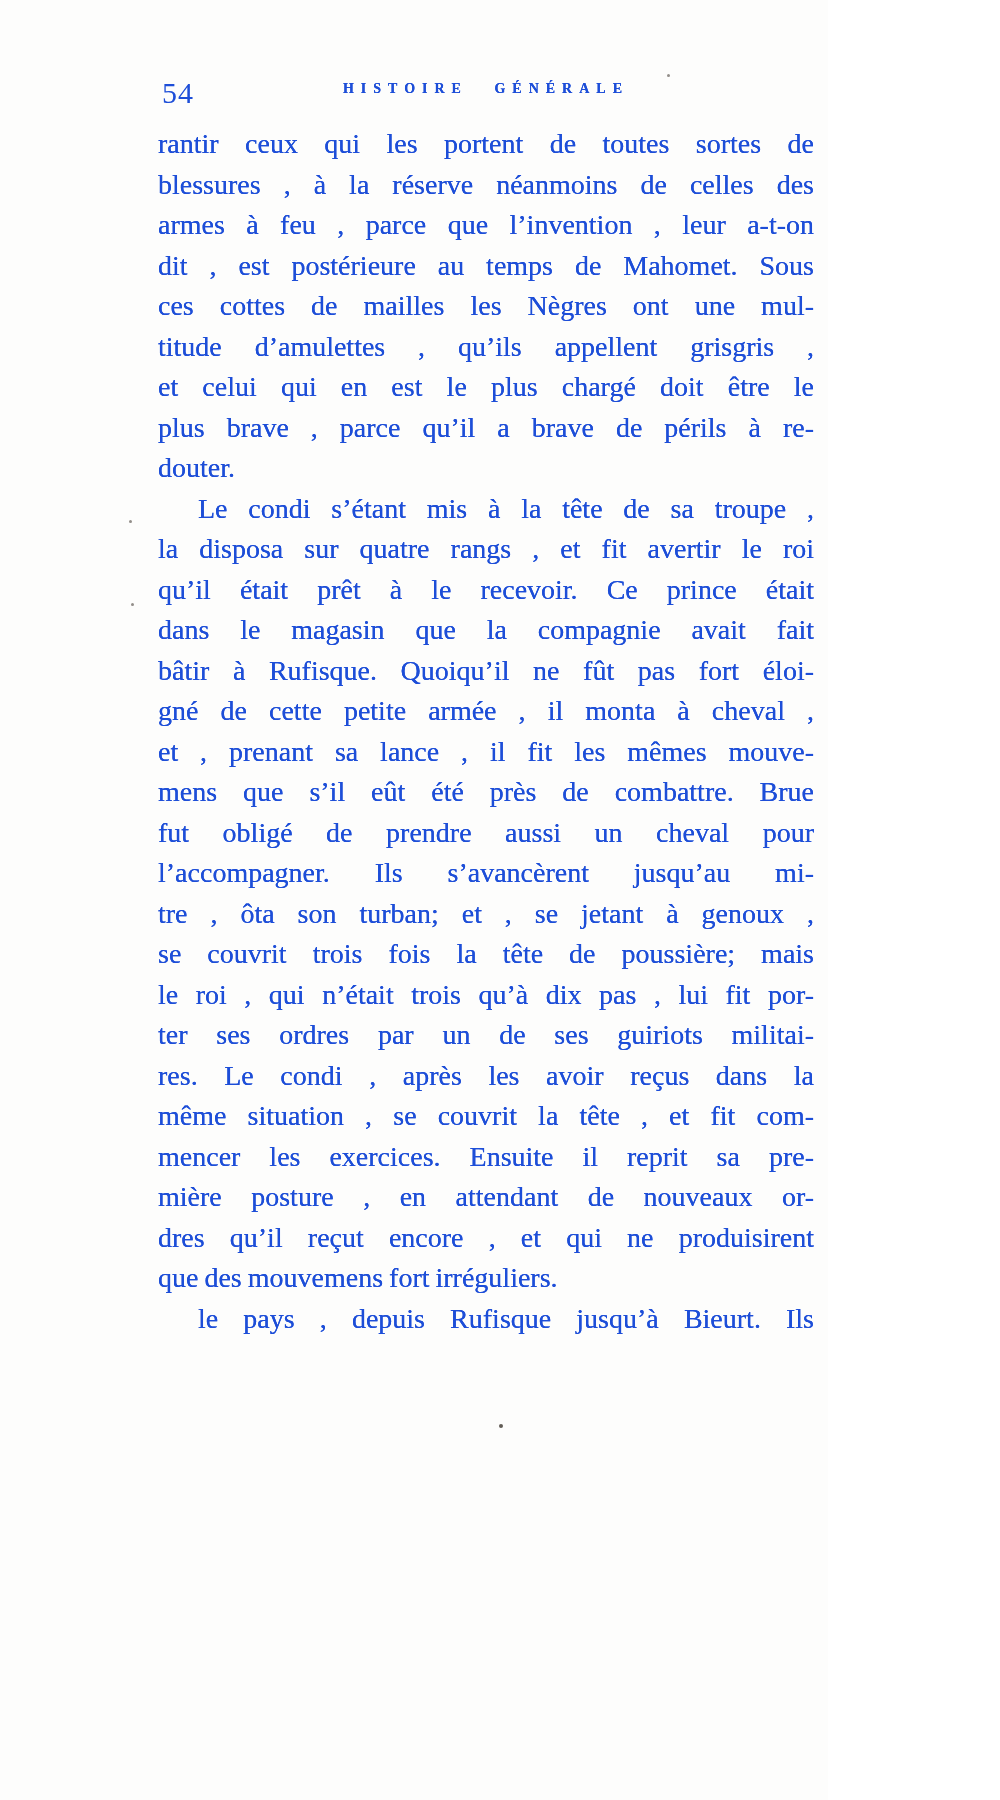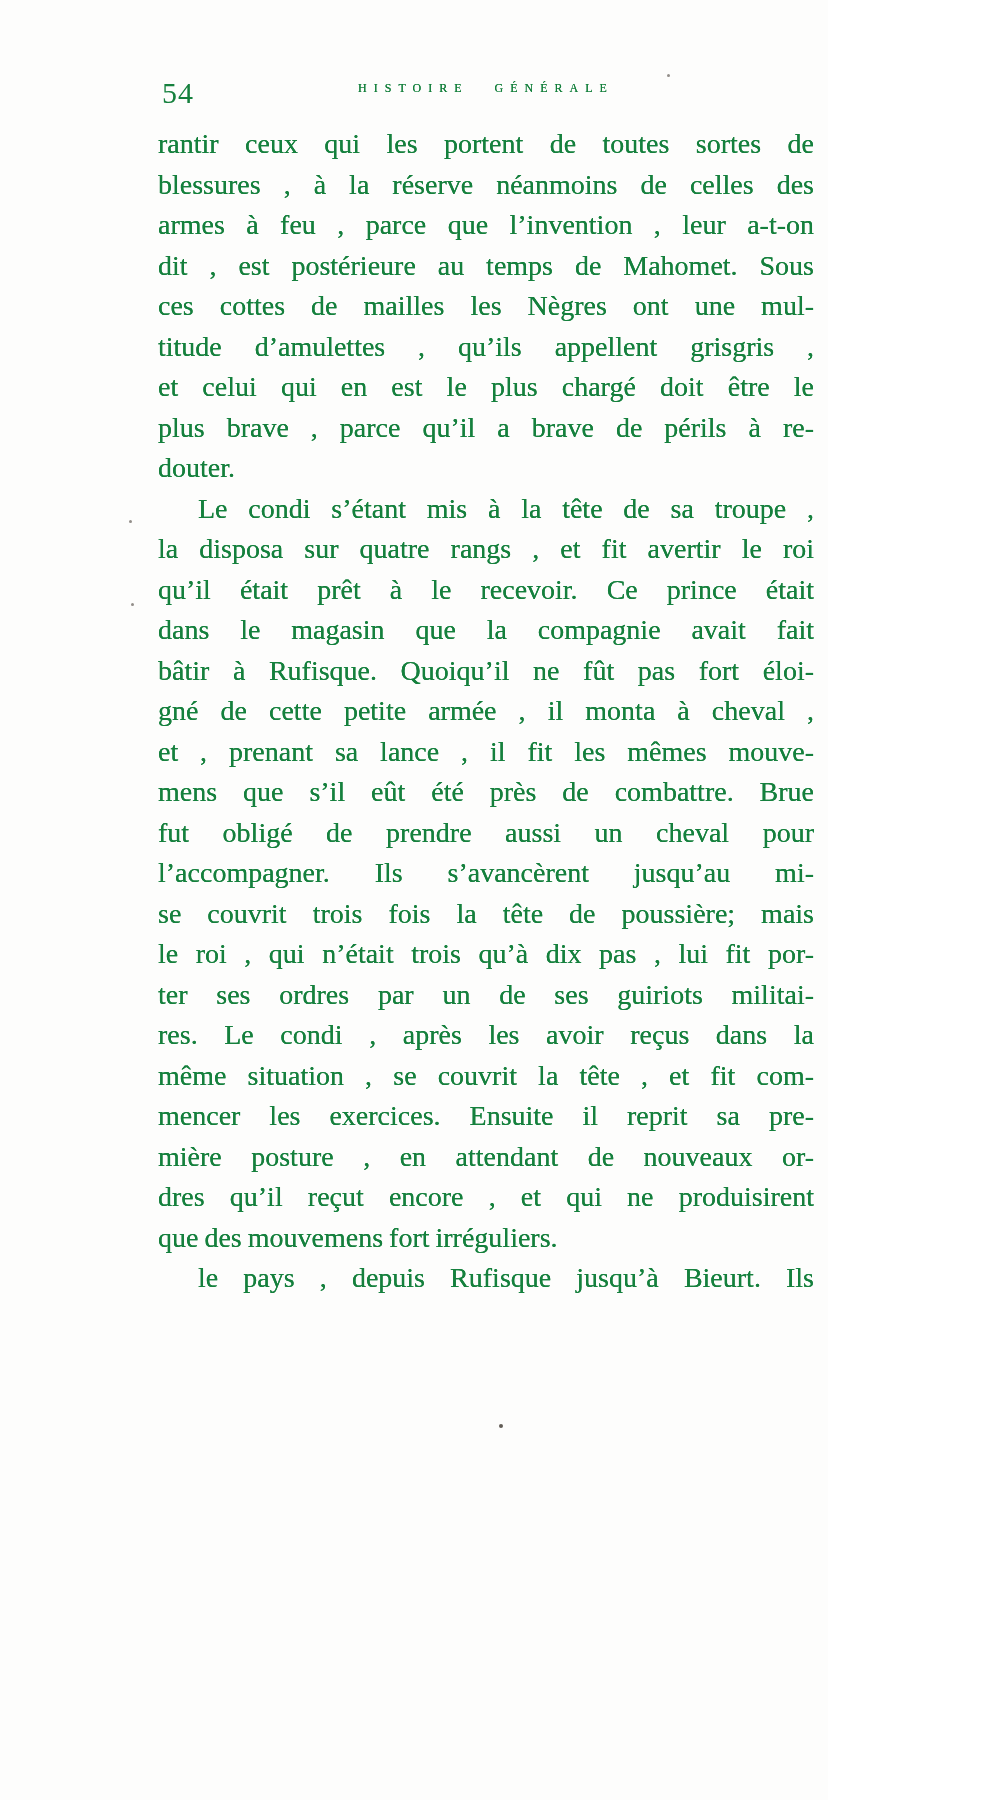--- a/index.html
+++ b/index.html
@@ -1,21 +1,21 @@
 <!DOCTYPE html>
 <html><head>
 <meta charset="utf-8">
 <style>
   html, body { margin: 0; padding: 0; }
   .sheet {
     position: relative;
     width: 828px;
     height: 1800px;
     background: #fdfdfc;
-    color: #15803d;
+    color: #1d4ed8;
     font-family: "Liberation Serif", "DejaVu Serif", serif;
     overflow: hidden;
   }
   
   .header-row {
     position: absolute;
     left: 158px;
     top: 76px;
     width: 656px;
     height: 42px;
@@ -26,22 +26,22 @@
     top: 0;
     font-size: 30px;
     letter-spacing: 1px;
   }
   .running-header {
     position: absolute;
     left: 0;
     top: 5px;
     width: 100%;
     text-align: center;
-    font-size: 12px;
-    font-weight: normal;
+    font-size: 14px;
+    font-weight: bold;
     letter-spacing: 7px;
     word-spacing: 16px;
     text-shadow: 0 0 0.6px currentColor;
   }
   
   .text-block {
     position: absolute;
     left: 158px;
     top: 124px;
     width: 656px;
@@ -105,20 +105,21 @@
         <div class="line"><span>Le condi s’étant mis à la tête de sa troupe ,</span></div>
         <div class="line"><span>la disposa sur quatre rangs , et fit avertir le roi</span></div>
         <div class="line"><span>qu’il était prêt à le recevoir. Ce prince était</span></div>
         <div class="line"><span>dans le magasin que la compagnie avait fait</span></div>
         <div class="line"><span>bâtir à Rufisque. Quoiqu’il ne fût pas fort éloi-</span></div>
         <div class="line"><span>gné de cette petite armée , il monta à cheval ,</span></div>
         <div class="line"><span>et , prenant sa lance , il fit les mêmes mouve-</span></div>
         <div class="line"><span>mens que s’il eût été près de combattre. Brue</span></div>
         <div class="line"><span>fut obligé de prendre aussi un cheval pour</span></div>
         <div class="line"><span>l’accompagner. Ils s’avancèrent jusqu’au mi-</span></div>
+        <div class="line"><span>tre , ôta son turban; et , se jetant à genoux ,</span></div>
         <div class="line"><span>se couvrit trois fois la tête de poussière; mais</span></div>
         <div class="line"><span>le roi , qui n’était trois qu’à dix pas , lui fit por-</span></div>
         <div class="line"><span>ter ses ordres par un de ses guiriots militai-</span></div>
         <div class="line"><span>res. Le condi , après les avoir reçus dans la</span></div>
         <div class="line"><span>même situation , se couvrit la tête , et fit com-</span></div>
         <div class="line"><span>mencer les exercices. Ensuite il reprit sa pre-</span></div>
         <div class="line"><span>mière posture , en attendant de nouveaux or-</span></div>
         <div class="line"><span>dres qu’il reçut encore , et qui ne produisirent</span></div>
         <div class="line ragged"><span>que des mouvemens fort irréguliers.</span></div>
       </div>

